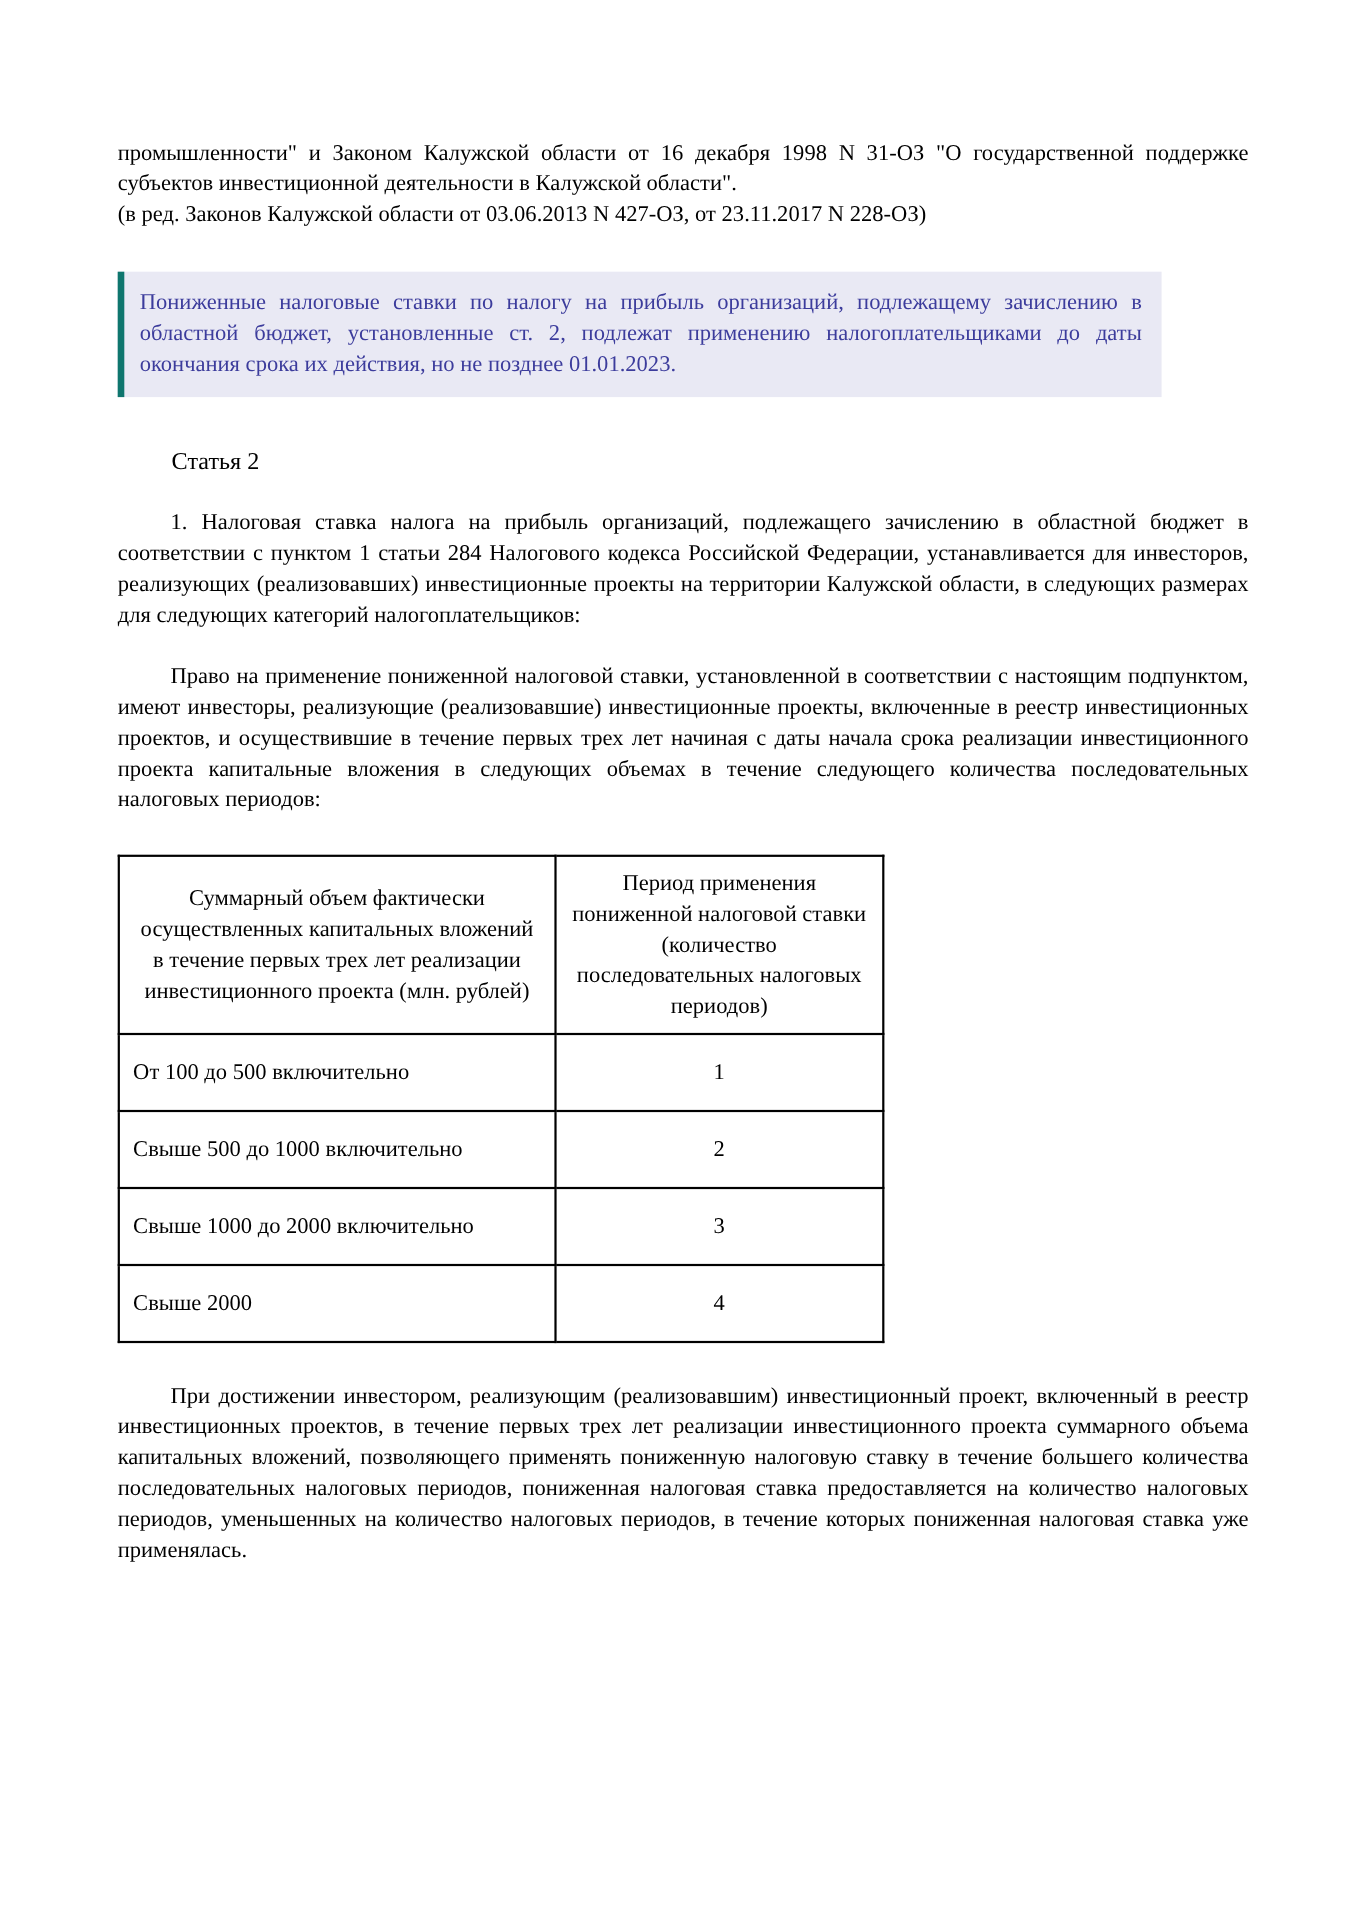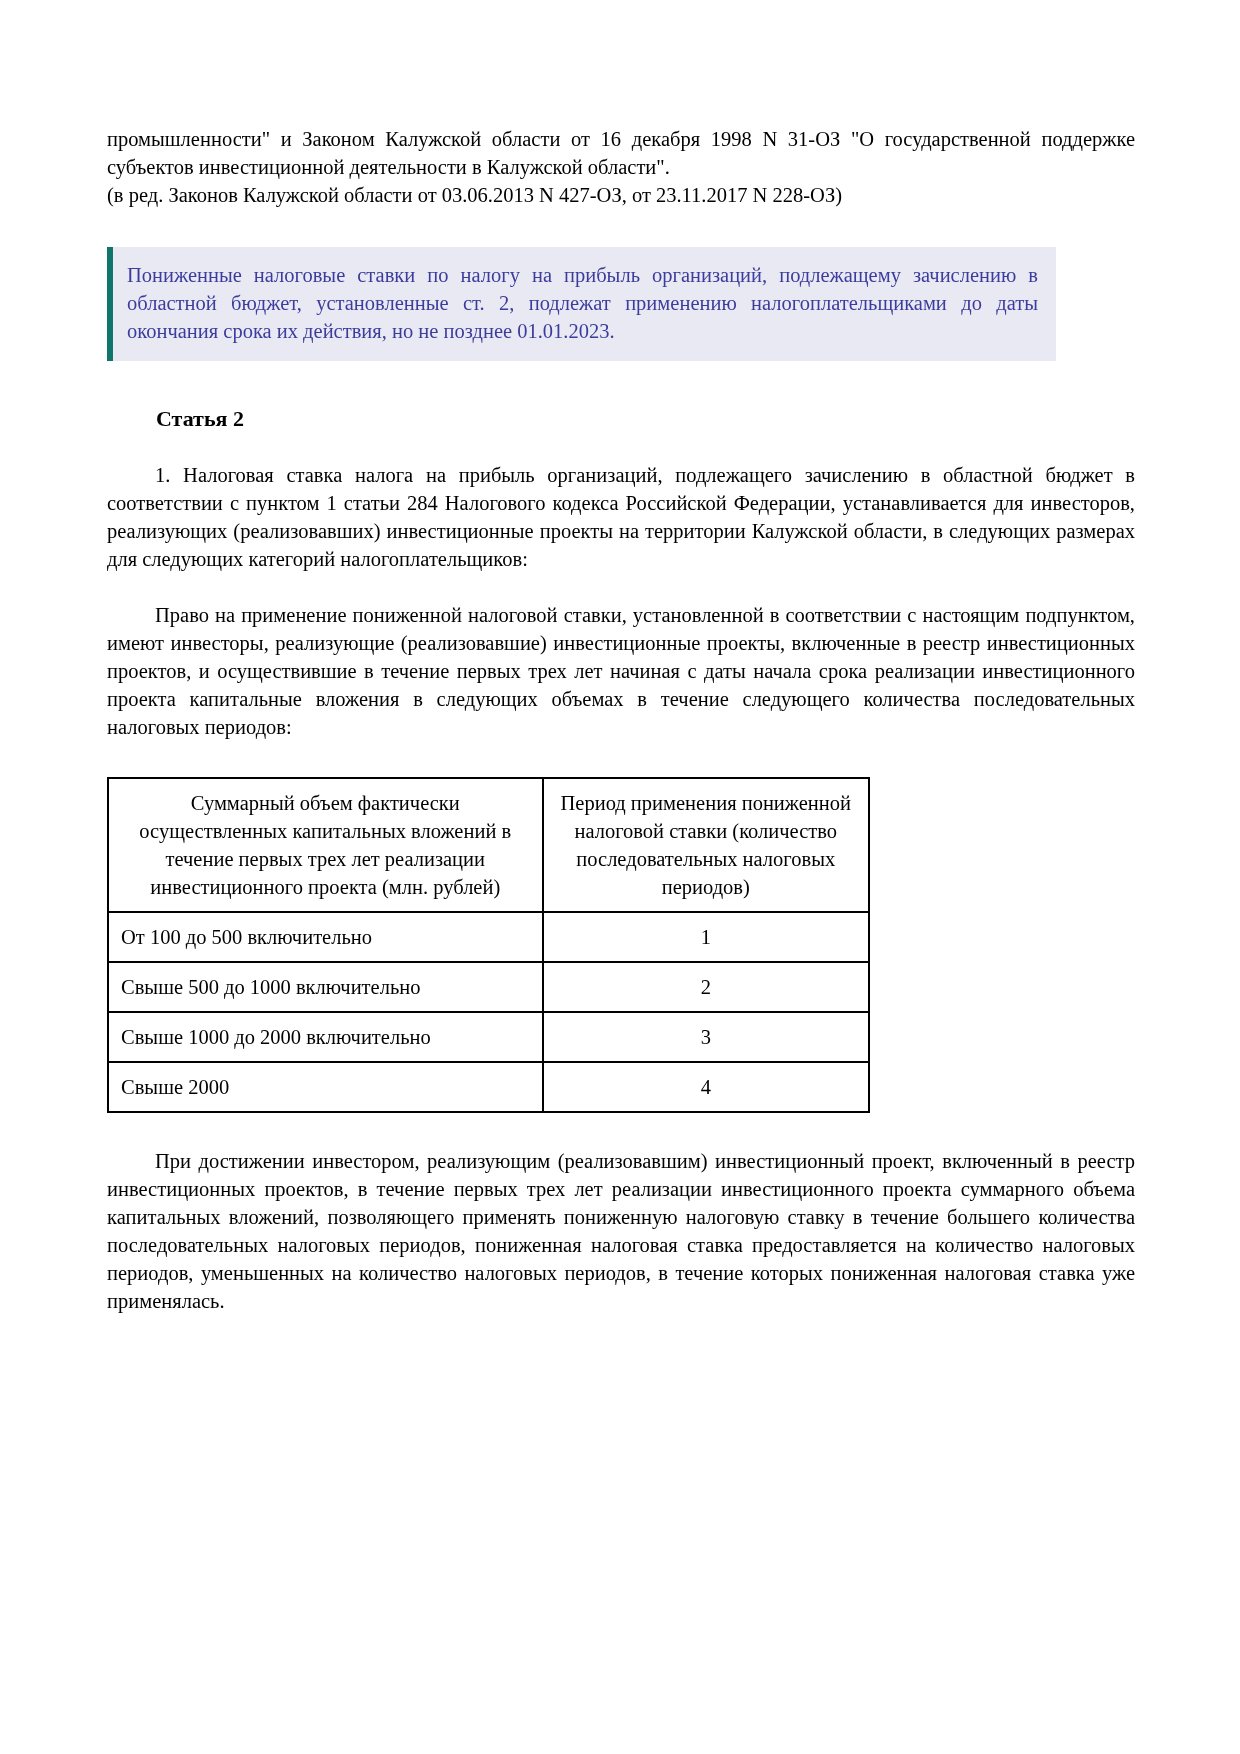--- a/index.html
+++ b/index.html
@@ -28,44 +28,44 @@
     border-left: 6px solid #0f766e;
     padding: 14px 18px 16px 14px;
     color: #3c3c9c;
     width: 949px;
   }
   .note-box .para { color: #3c3c9c; }
   .article-heading {
     margin-top: 44px;
     margin-left: 49px;
     font-size: 22px;
-    font-weight: bold;
+    font-weight: normal;
     line-height: 28px;
   }
   .section { margin-top: 28px; }
   .law-table {
     margin-top: 36px;
     border-collapse: collapse;
     border: 2px solid #000000;
-    width: 763px;
+    width: 697px;
     font-size: 20.5px;
     line-height: 28px;
   }
   .law-table th, .law-table td {
     border: 2px solid #000000;
     font-weight: normal;
     vertical-align: middle;
   }
   .law-table th {
     text-align: center;
     padding: 10px 14px;
   }
   .law-table td.amount {
     text-align: left;
-    padding: 10px 12px;
+    padding: 20px 12px;
     width: 398px;
   }
   .law-table td.periods {
     text-align: center;
     padding: 9px 12px;
     width: 299px;
   }
 </style>
 </head>
 <body>

